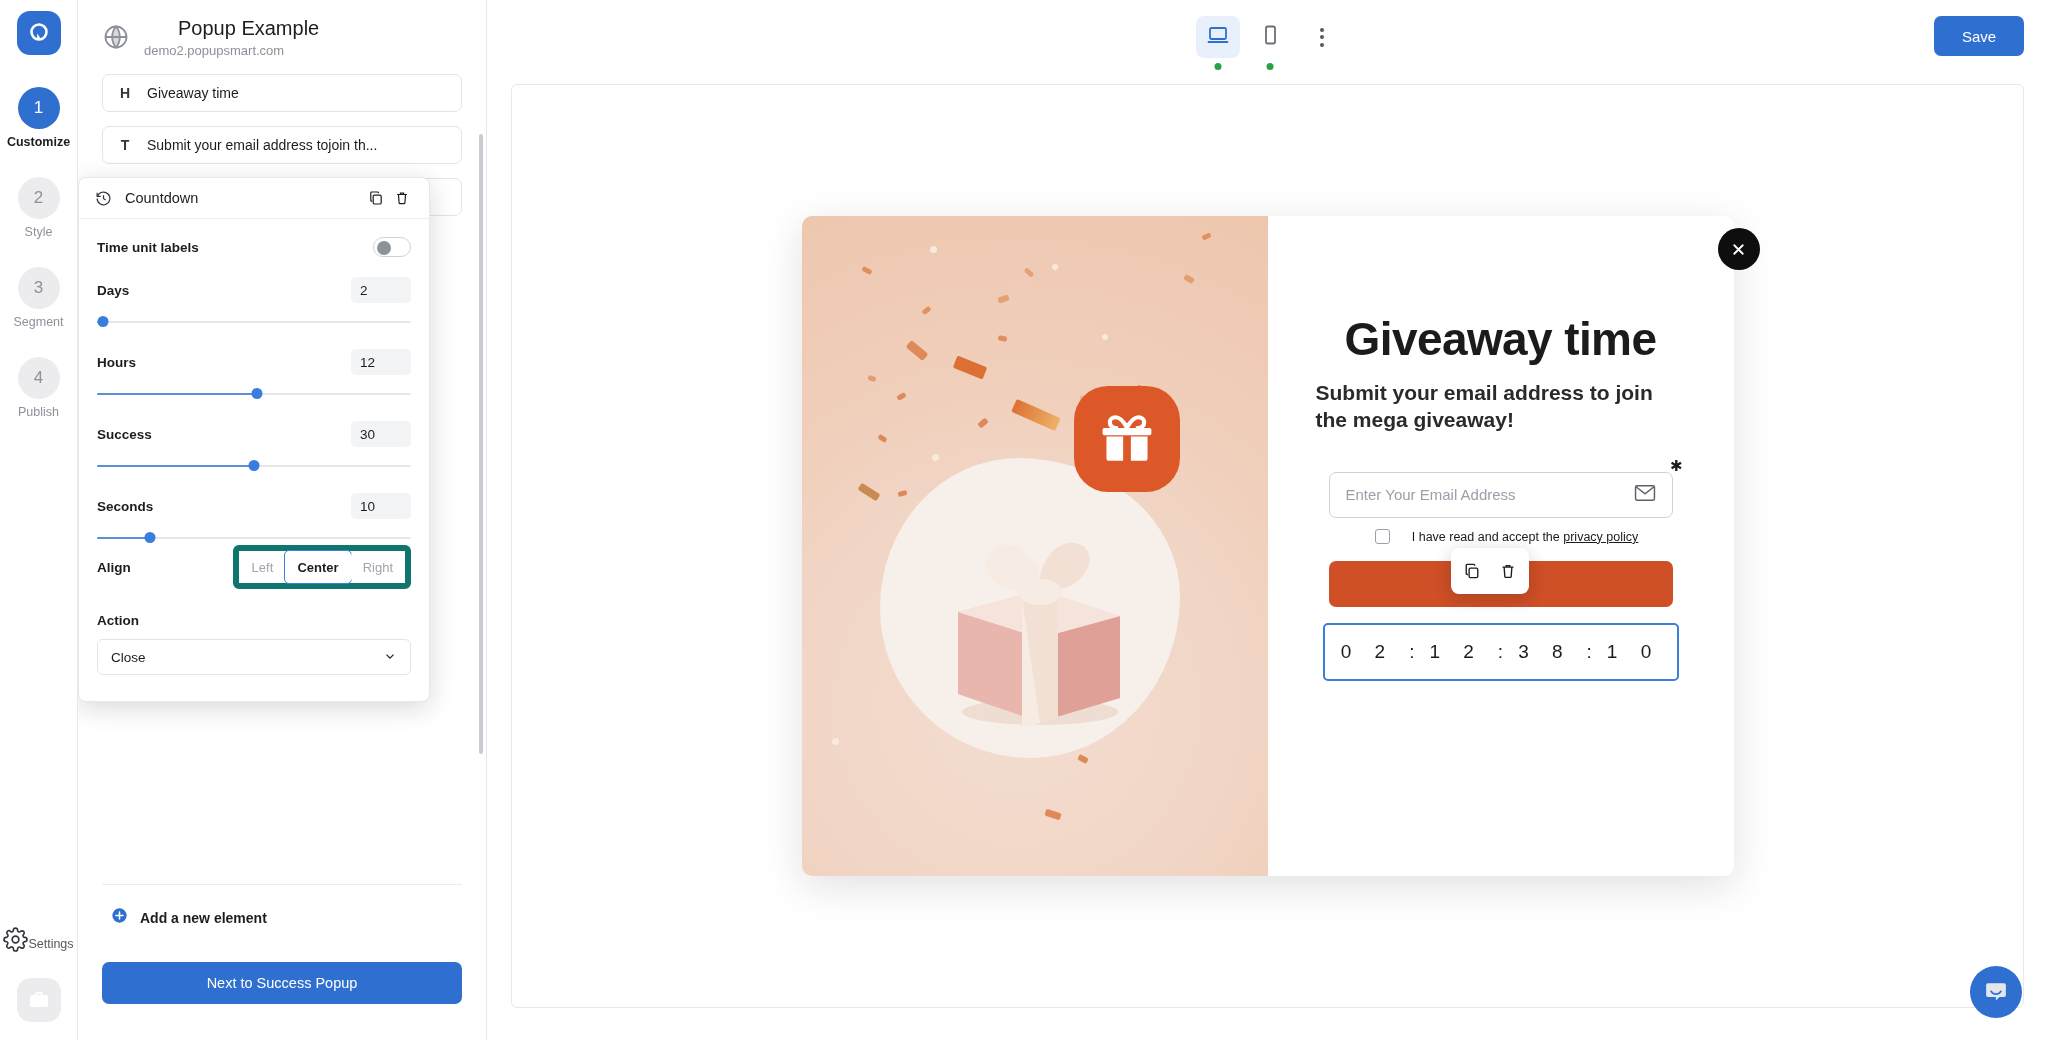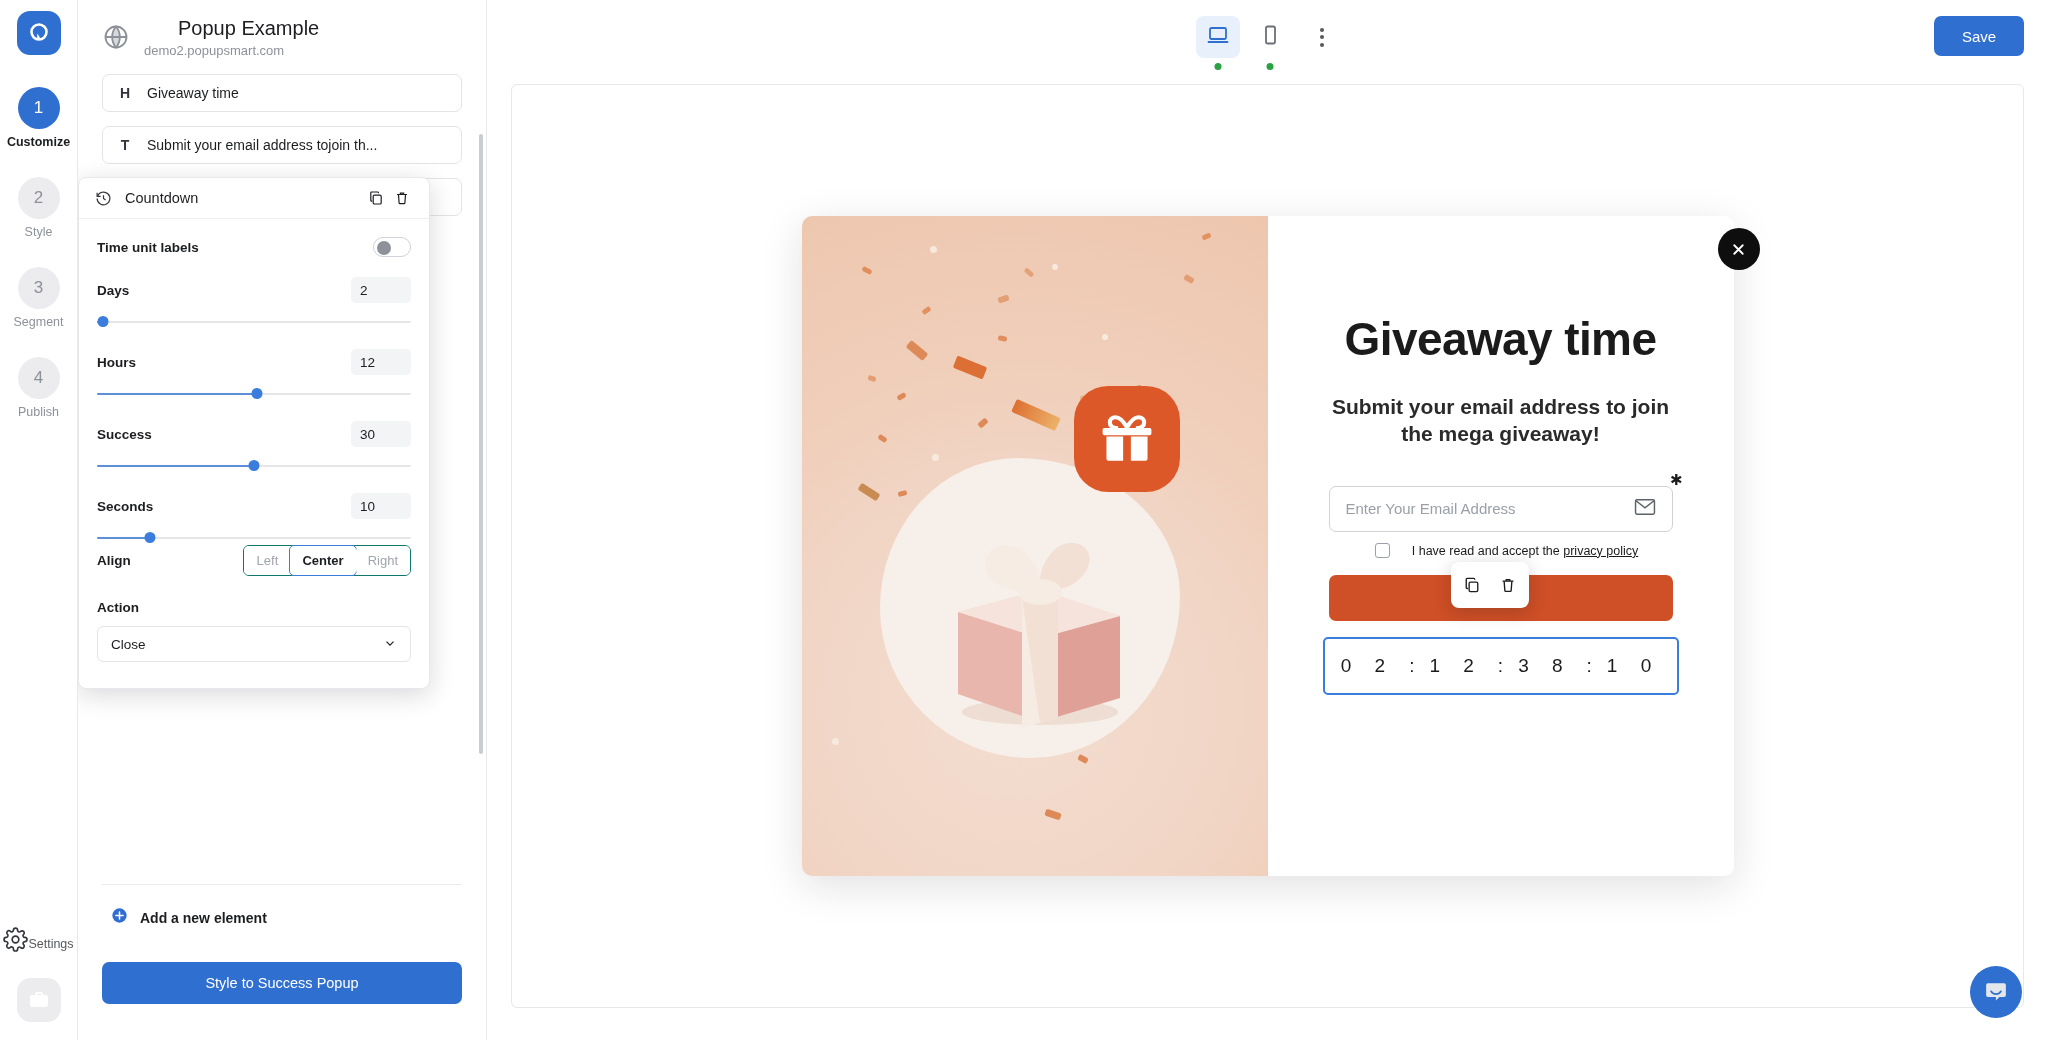--- a/index.html
+++ b/index.html
@@ -87,21 +87,21 @@
     width: 60px; height: 26px; border-radius: 5px; background: #f3f4f6;
     display: flex; align-items: center; padding-left: 9px; font-size: 13.5px; color: #1b1d21;
     cursor: text;
   }
   .slider { position: relative; height: 14px; margin-top: 12px; cursor: pointer; }
   .slider .track { position: absolute; top: 6px; left: 0; right: 0; height: 2px; background: #e4e6ea; border-radius: 2px; }
   .slider .fill { position: absolute; top: 6px; left: 0; height: 2px; background: #5b8fd8; border-radius: 2px; }
   .slider .thumb { position: absolute; top: 1px; width: 11px; height: 11px; border-radius: 50%; background: #3b7ddd; transform: translateX(-50%); }
 
   .align-row { display: flex; align-items: center; justify-content: space-between; }
-  .seg { display: flex; border: 1px solid #0f766e; border-radius: 6px; overflow: visible; height: 31px; }
+  .seg { display: flex; border: 6px solid #0f766e; border-radius: 6px; overflow: visible; height: 44px; }
   .seg-btn {
     min-width: 46px; padding: 0 12px; display: flex; align-items: center; justify-content: center;
     font-size: 13px; color: #a1a5ac; background: #fff; cursor: pointer;
     border-radius: 5px;
   }
   .seg-btn.on { color: #1b1d21; font-weight: 700; border: 1.5px solid #3b7ddd; margin: -1px; }
 
   .action-label { margin-top: 24px; font-size: 13.5px; font-weight: 700; color: #1b1d21; }
   .select {
     margin-top: 11px; height: 36px; border: 1px solid #e2e4e8; border-radius: 6px; background: #fff;
@@ -163,21 +163,21 @@
     position: absolute; left: 272px; top: 170px; width: 106px; height: 106px;
     background: #dd5828; border-radius: 34px; display: flex; align-items: center; justify-content: center;
   }
   .confetti { position: absolute; border-radius: 2px; }
 
   .popup-right {
     width: 466px; background: #ffffff; border-radius: 0 10px 10px 0;
     display: flex; flex-direction: column; align-items: center; padding: 0 48px; position: relative;
   }
   .pp-title { margin-top: 96px; font-size: 46px; font-weight: 700; color: #1b1b1b; letter-spacing: -.6px; text-align: center; }
-  .pp-sub { margin-top: 28px; font-size: 21px; font-weight: 700; color: #2a2a2a; text-align: center; line-height: 1.28; }
+  .pp-sub { margin-top: 14px; font-size: 21px; font-weight: 700; color: #2a2a2a; line-height: 1.28; }
   .pp-field-wrap { margin-top: 38px; width: 344px; position: relative; }
   .pp-input {
     width: 100%; height: 46px; border: 1px solid #cfd2d8; border-radius: 7px; background: #fff;
     display: flex; align-items: center; padding: 0 16px; font-size: 15px; color: #9aa0a8; cursor: text;
   }
   .pp-input .mail { margin-left: auto; }
   .req-star { position: absolute; right: -10px; top: -15px; font-size: 15px; color: #1b1b1b; }
   .pp-check { margin-top: 11px; display: flex; align-items: flex-end; gap: 22px; padding-left: 12px; }
   .cbox { width: 15px; height: 15px; border: 1.3px solid #9aa0a8; border-radius: 3px; background: #fff; cursor: pointer; flex: 0 0 15px; }
   .pp-check .t { font-size: 12.5px; color: #1b1b1b; }
@@ -398,21 +398,21 @@
       <div class="divider"></div>
       <div class="add-el">
         <span>
           <svg width="17" height="17" viewBox="0 0 20 20">
               <circle cx="10" cy="10" r="8.4" fill="#2f6fd0"></circle>
               <path d="M10 5.8v8.4M5.8 10h8.4" stroke="#fff" stroke-width="1.8" stroke-linecap="round"></path>
             </svg>
         </span>
         <span class="lbl">Add a new element</span>
       </div>
-      <button class="next-btn">Style to Success Popup</button>
+      <button class="next-btn">Next to Success Popup</button>
     </div>
   </div>
 
   <div class="main">
     <div class="topbar">
       <div class="dev-group">
         <div class="dev-btn on">
           <span>
             <svg width="24" height="24" viewBox="0 0 24 24" fill="none" stroke="#2f6fd0" stroke-width="1.8">
                 <rect x="4" y="5" width="16" height="11" rx="1.4"></rect>

